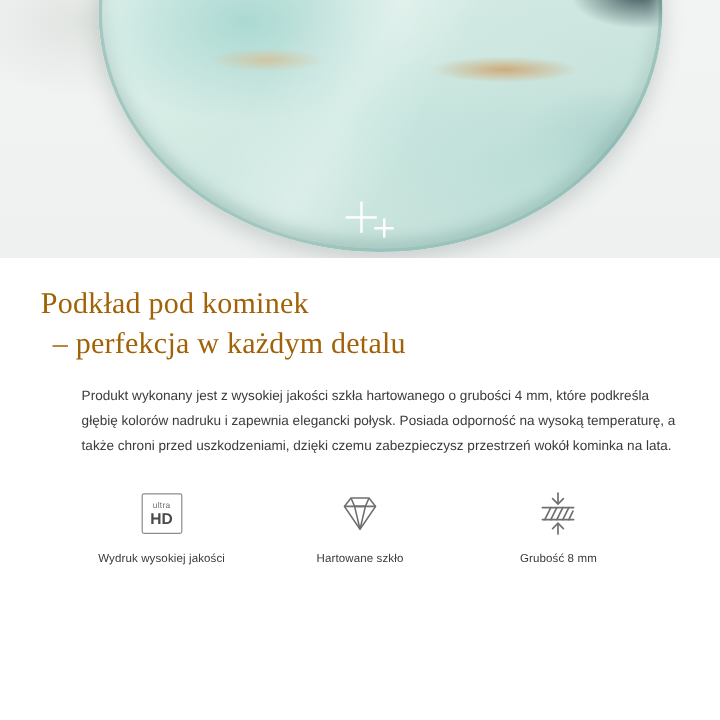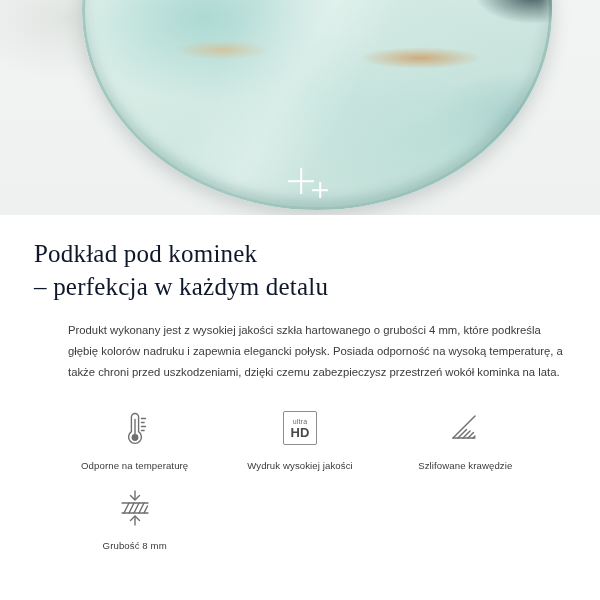--- a/index.html
+++ b/index.html
@@ -114,27 +114,27 @@
 
   
   .content {
     padding: 0 34px;
   }
 
   .headline {
     font-family: "Liberation Serif", serif;
     font-size: 25px;
     line-height: 33px;
-    color: #0f172a;
+    color: #a16207;
     font-weight: 400;
     margin-top: 22px;
     letter-spacing: 0.2px;
   }
 
-  .headline .l2 { display: block; }
+  .headline .l2 { display: block; margin-left: 10px; }
 
   .body-copy {
     margin-top: 17px;
     font-size: 11.3px;
     line-height: 21px;
     color: #3b3b3b;
     max-width: 540px;
     margin-left: 34px;
   }
 
@@ -203,61 +203,47 @@
   <div class="content">
     <h1 class="headline">
       <span class="l1">Podkład pod kominek</span>
       <span class="l2">– perfekcja w każdym detalu</span>
     </h1>
 
     <p class="body-copy">Produkt wykonany jest z wysokiej jakości szkła hartowanego o grubości 4 mm, które podkreśla głębię kolorów nadruku i zapewnia elegancki połysk. Posiada odporność na wysoką temperaturę, a także chroni przed uszkodzeniami, dzięki czemu zabezpieczysz przestrzeń wokół kominka na lata.</p>
 
     <div class="features">
 
-      <div class="feature">
-        <div class="feature-icon">
-          <svg width="40" height="44" viewBox="0 0 40 44">
-            <g fill="none" stroke="#6f6f6f" stroke-width="1.4" stroke-linecap="round">
-              <path d="M20 7.5a3.6 3.6 0 0 1 3.6 3.6v14.6a6.4 6.4 0 1 1-7.2 0V11.1A3.6 3.6 0 0 1 20 7.5z"></path>
-              <path d="M20 13.5v14.2"></path>
-              <path d="M26.5 12.5h4M26.5 16.5h2.6M26.5 20.5h4M26.5 24.5h2.6"></path>
-            </g>
-            <circle cx="20" cy="31.5" r="3.4" fill="#6f6f6f"></circle>
-          </svg>
-        </div>
-        <div class="feature-label">Odporne na temperaturę</div>
-      </div>
 
       <div class="feature">
         <div class="feature-icon">
           <div class="ultrahd">
             <span class="u1">ultra</span>
             <span class="u2">HD</span>
           </div>
         </div>
         <div class="feature-label">Wydruk wysokiej jakości</div>
       </div>
 
 
-
       <div class="feature">
         <div class="feature-icon">
-          <svg width="42" height="40" viewBox="0 0 42 40">
-            <g stroke="#6f6f6f" stroke-width="1.4" stroke-linecap="round" fill="none">
-              <path d="M9 30 L31 8"></path>
-              <path d="M9 30 L31 30"></path>
-              <path d="M14 30 L22.5 21.5"></path>
-              <path d="M19 30 L26 23"></path>
-              <path d="M24 30 L29.5 24.5"></path>
-              <path d="M29 30 L31 28"></path>
+          <svg width="44" height="40" viewBox="0 0 44 40">
+            <g stroke="#6f6f6f" stroke-width="1.3" stroke-linejoin="round" fill="none">
+              <path d="M9 14 L14.5 7 h15 L35 14 L22 33 z"></path>
+              <path d="M9 14 h26"></path>
+              <path d="M14.5 7 L17.5 14 L22 33"></path>
+              <path d="M29.5 7 L26.5 14 L22 33"></path>
+              <path d="M17.5 14 h9"></path>
             </g>
           </svg>
         </div>
-        <div class="feature-label">Szlifowane krawędzie</div>
+        <div class="feature-label">Hartowane szkło</div>
       </div>
+
 
       <div class="feature">
         <div class="feature-icon">
           <svg width="44" height="42" viewBox="0 0 44 42">
             <g stroke="#6f6f6f" stroke-width="1.4" stroke-linecap="round" fill="none">
               <path d="M22 4 v8"></path>
               <path d="M17.5 8.5 L22 13 L26.5 8.5"></path>
               <path d="M22 38 v-8"></path>
               <path d="M17.5 33.5 L22 29 L26.5 33.5"></path>
               <path d="M9 16 h26"></path>

